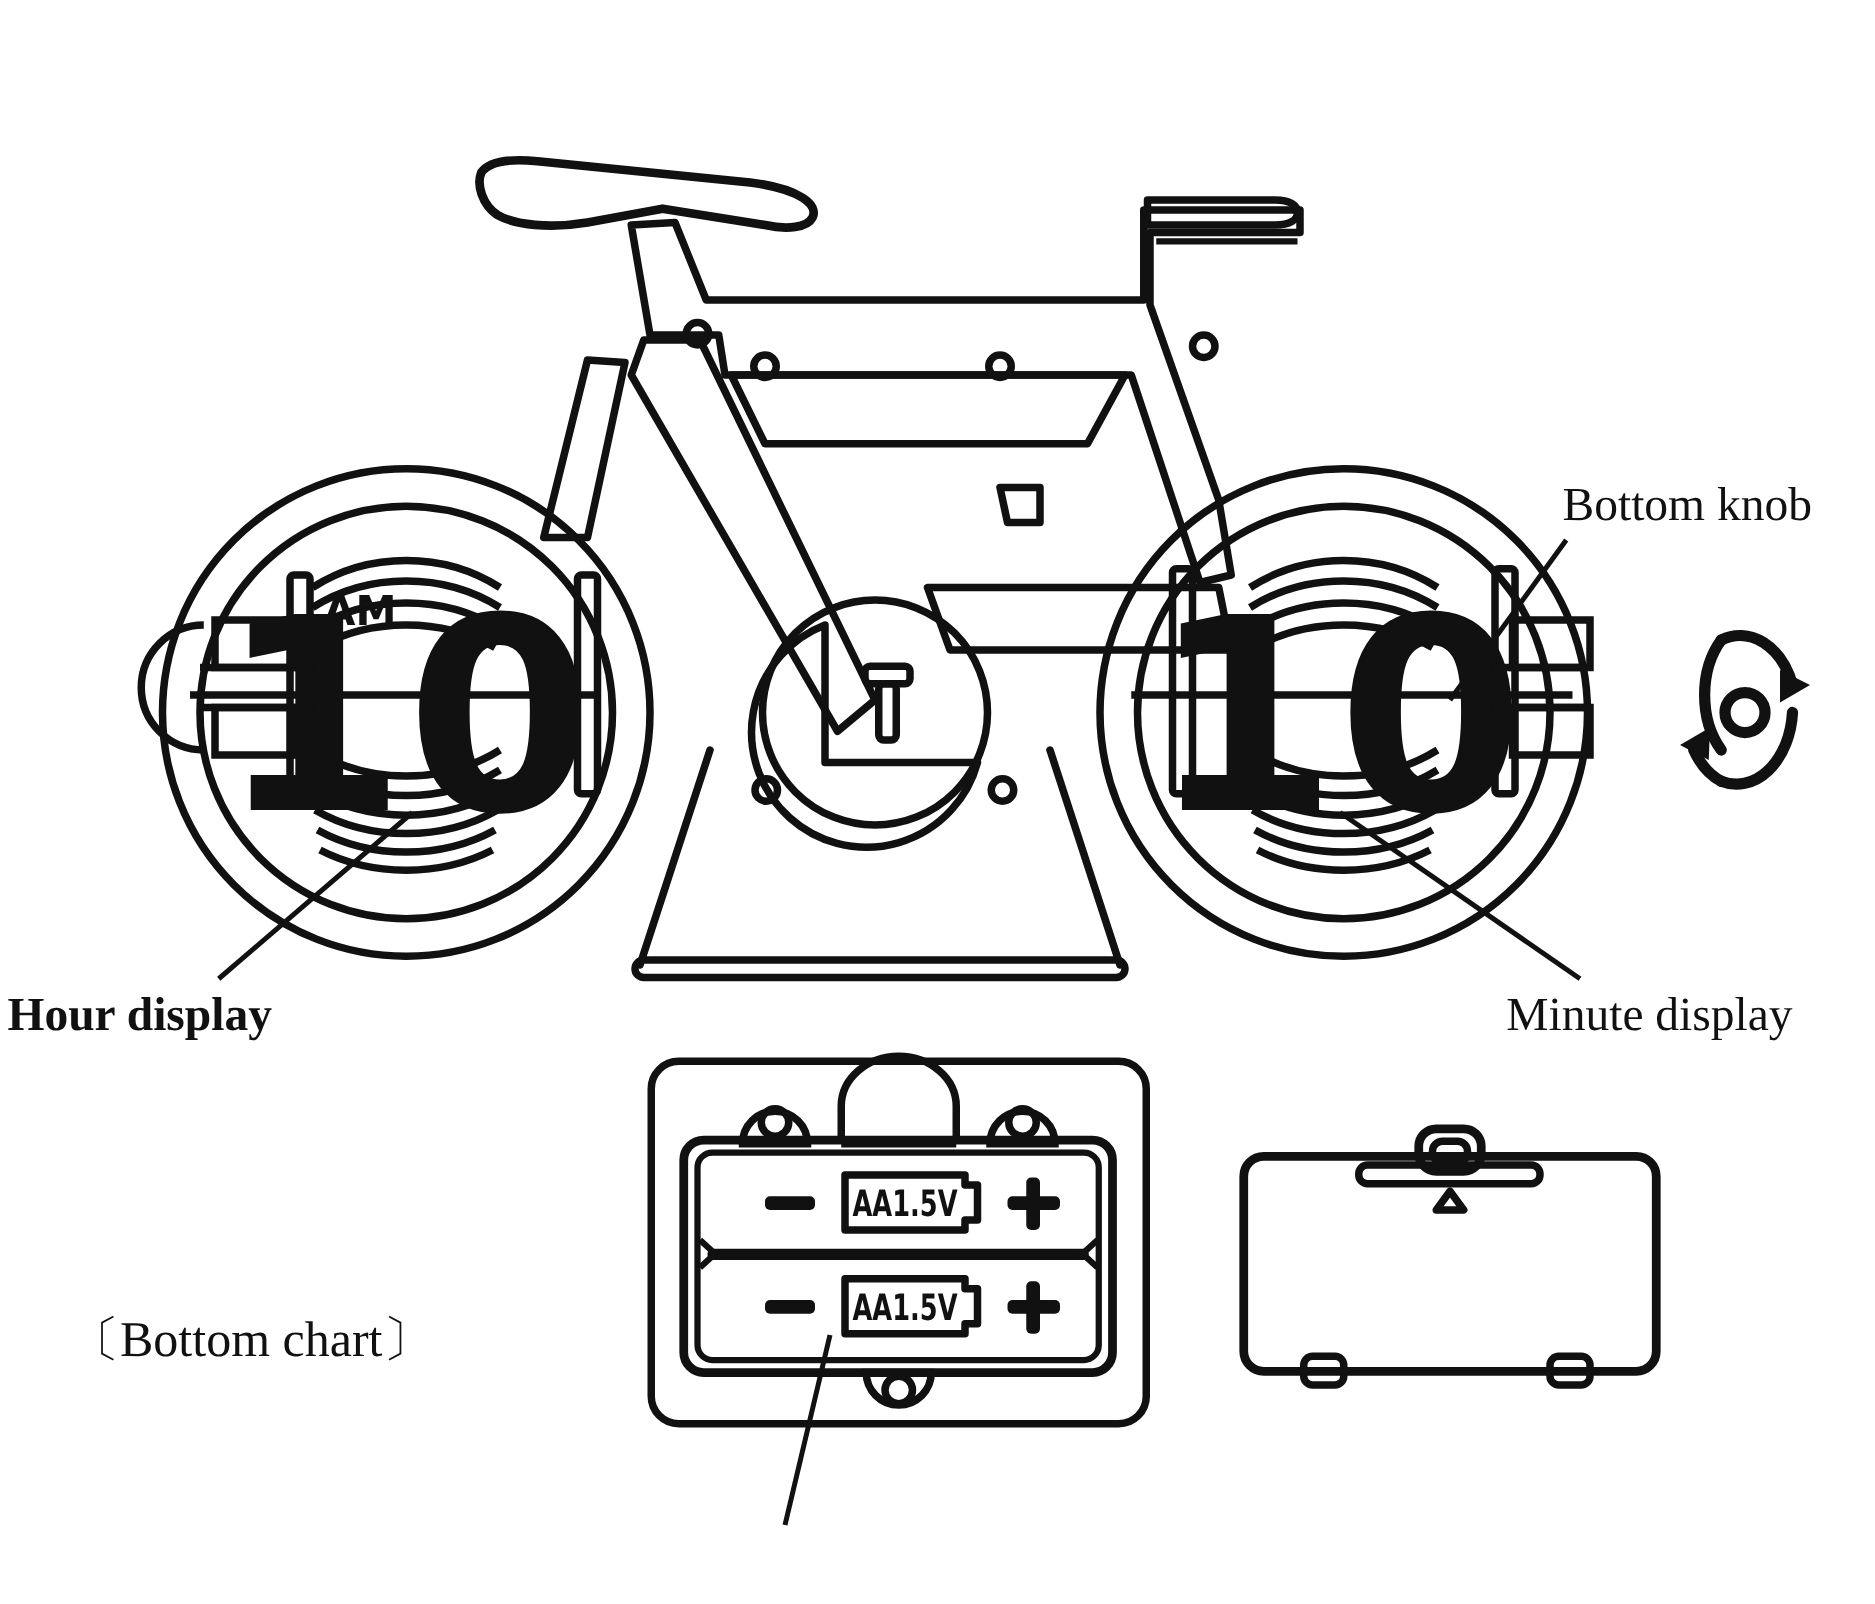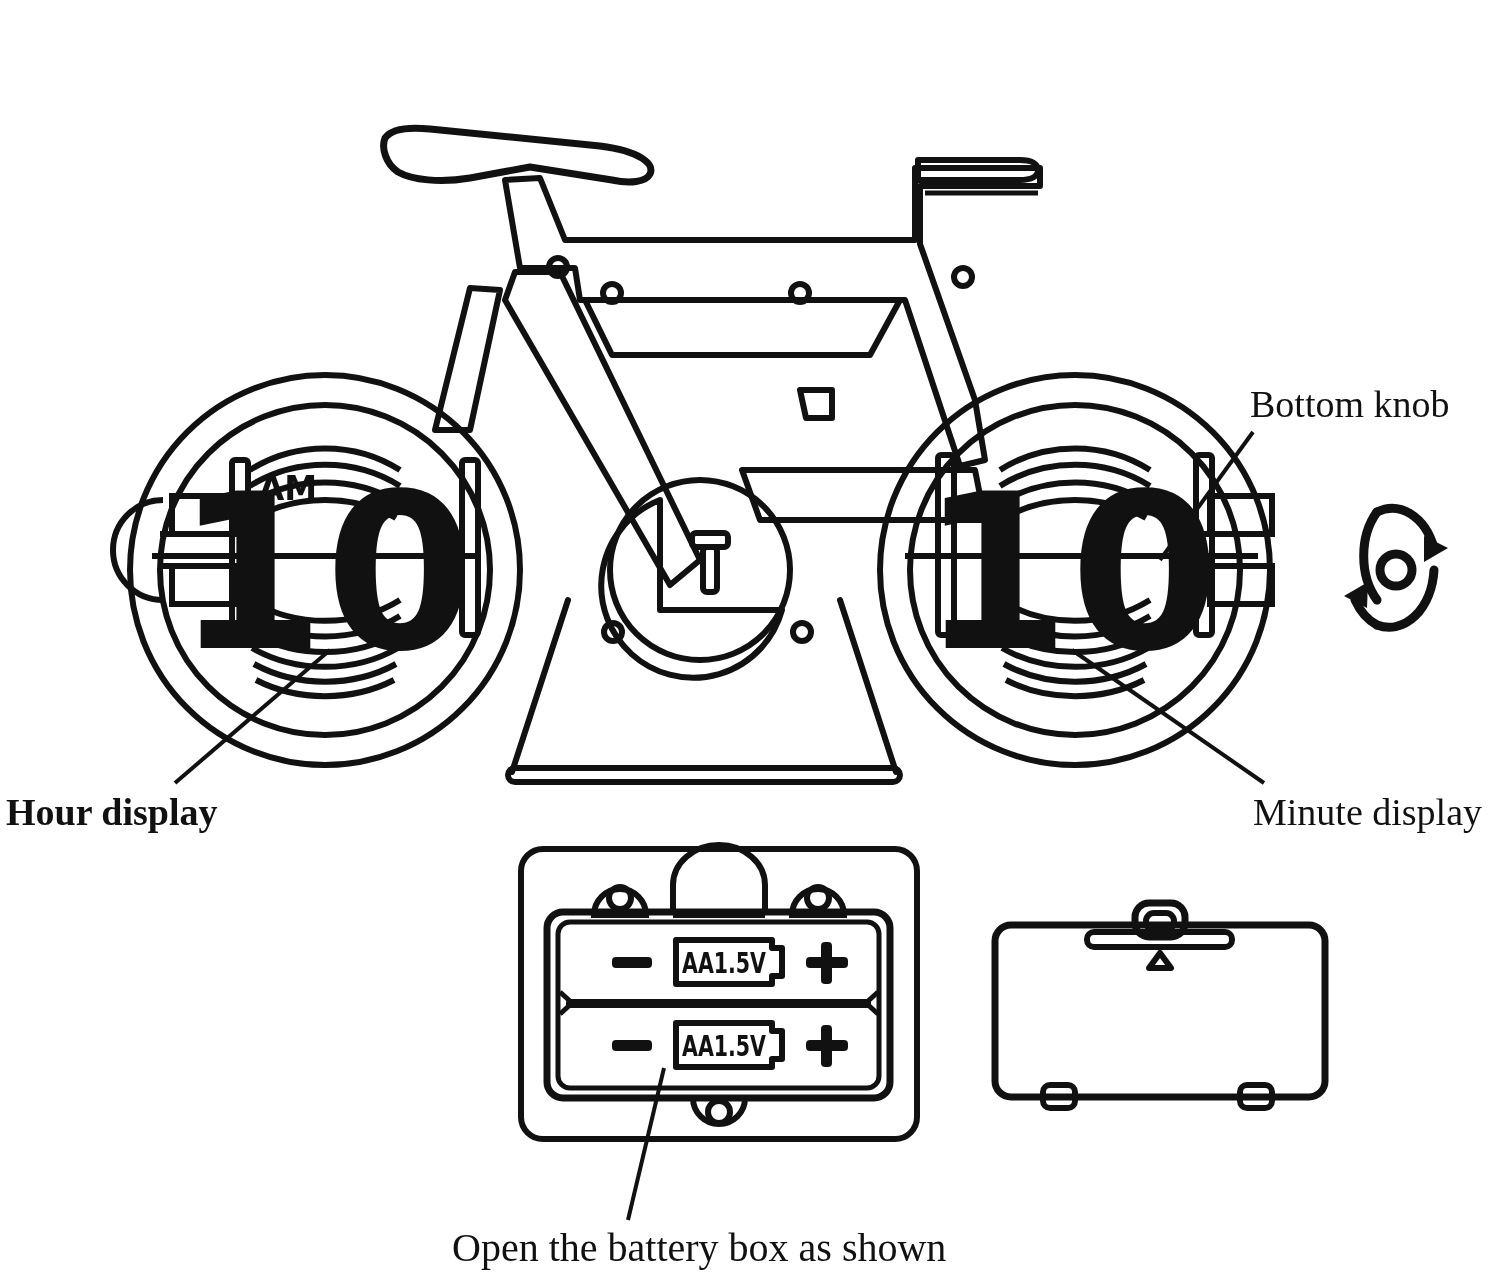--- a/index.html
+++ b/index.html
@@ -56,21 +56,20 @@
   .lbl-hour-display {
     left: 6px;
     top: 793px;
     font-size: 38px;
     font-weight: bold;
   }
   .lbl-minute-display {
     left: 1205px;
     top: 793px;
     font-size: 38px;
-    margin-left: 48px;
   }
   .lbl-open-battery {
     left: 452px;
     top: 1228px;
     font-size: 40px;
   }
   .digit {
     font-family: "DejaVu Sans", sans-serif;
     font-weight: bold;
     fill: #111111;
@@ -307,16 +306,16 @@
 
   </svg>
 
 
   <div class="lbl lbl-timing-knob">Bottom knob</div>
 
   <div class="lbl lbl-hour-display">Hour display</div>
 
   <div class="lbl lbl-minute-display">Minute display</div>
 
-
-  <div class="lbl lbl-open-battery">Open the battery box as shown</div>
+  <div class="lbl lbl-bottom-chart">〔Bottom chart〕</div>
+
 
 </div>
 
 </body></html>

